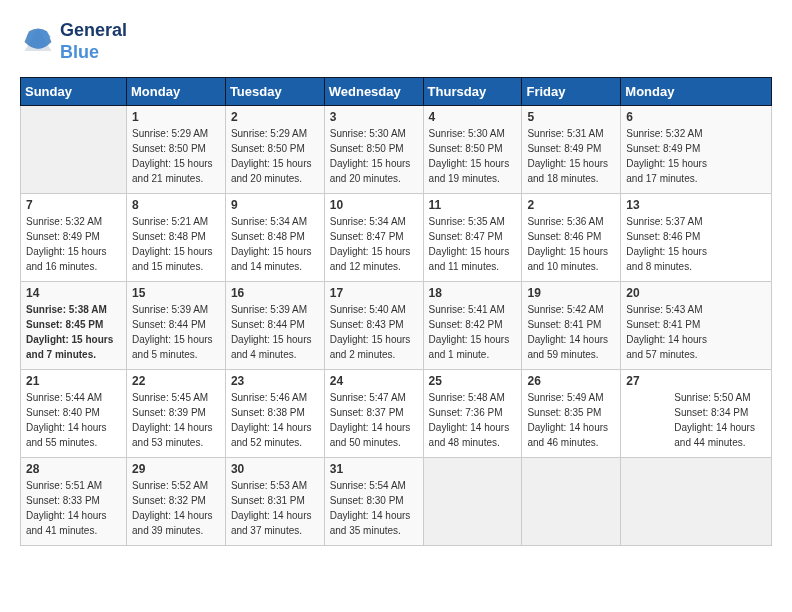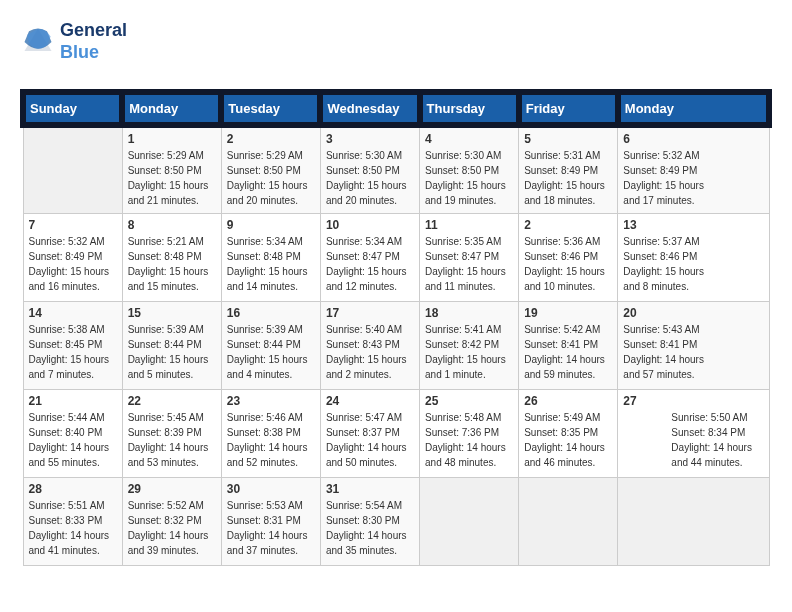--- a/index.html
+++ b/index.html
@@ -7,21 +7,21 @@
       font-family: Arial, sans-serif;
       background: #fff;
       width: 792px;
       min-height: 612px;
       padding: 20px;
     }
     .header {
       display: flex;
       justify-content: space-between;
       align-items: flex-start;
-      margin-bottom: 26px;
+      margin-bottom: 14px;
     }
     .logo {
       display: flex;
       align-items: center;
     }
     .logo-text {
       font-size: 18px;
       font-weight: bold;
       color: #1a3a6b;
       line-height: 1.2;
@@ -47,21 +47,21 @@
       width: 100%;
       border-collapse: collapse;
       font-size: 11px;
     }
     thead tr th {
       background-color: #1a5fa8;
       color: #fff;
       padding: 6px 4px;
       text-align: left;
       font-size: 13px;
-      border: 6px solid #0f172a;
+      border: 1px solid #0f172a;
     }
     tbody tr td {
       border: 1px solid #ccc;
       padding: 4px 5px;
       vertical-align: top;
       min-height: 80px;
       height: 88px;
       color: #333;
       background: #fff;
     }
@@ -213,21 +213,21 @@
           <span class="day-number">13</span>
           <div class="day-info" style="white-space: pre-line;">Sunrise: 5:37 AM
 Sunset: 8:46 PM
 Daylight: 15 hours
 and 8 minutes.</div>
         </td>
       </tr>
       <tr>
         <td>
           <span class="day-number">14</span>
-          <div class="day-info" style="white-space: pre-line;">Sunrise: 5:38 AM
+          <div class="day-info" style="white-space: pre-line; font-weight: bold;">Sunrise: 5:38 AM
 Sunset: 8:45 PM
 Daylight: 15 hours
 and 7 minutes.</div>
         </td>
         <td>
           <span class="day-number">15</span>
           <div class="day-info" style="white-space: pre-line;">Sunrise: 5:39 AM
 Sunset: 8:44 PM
 Daylight: 15 hours
 and 5 minutes.</div>

